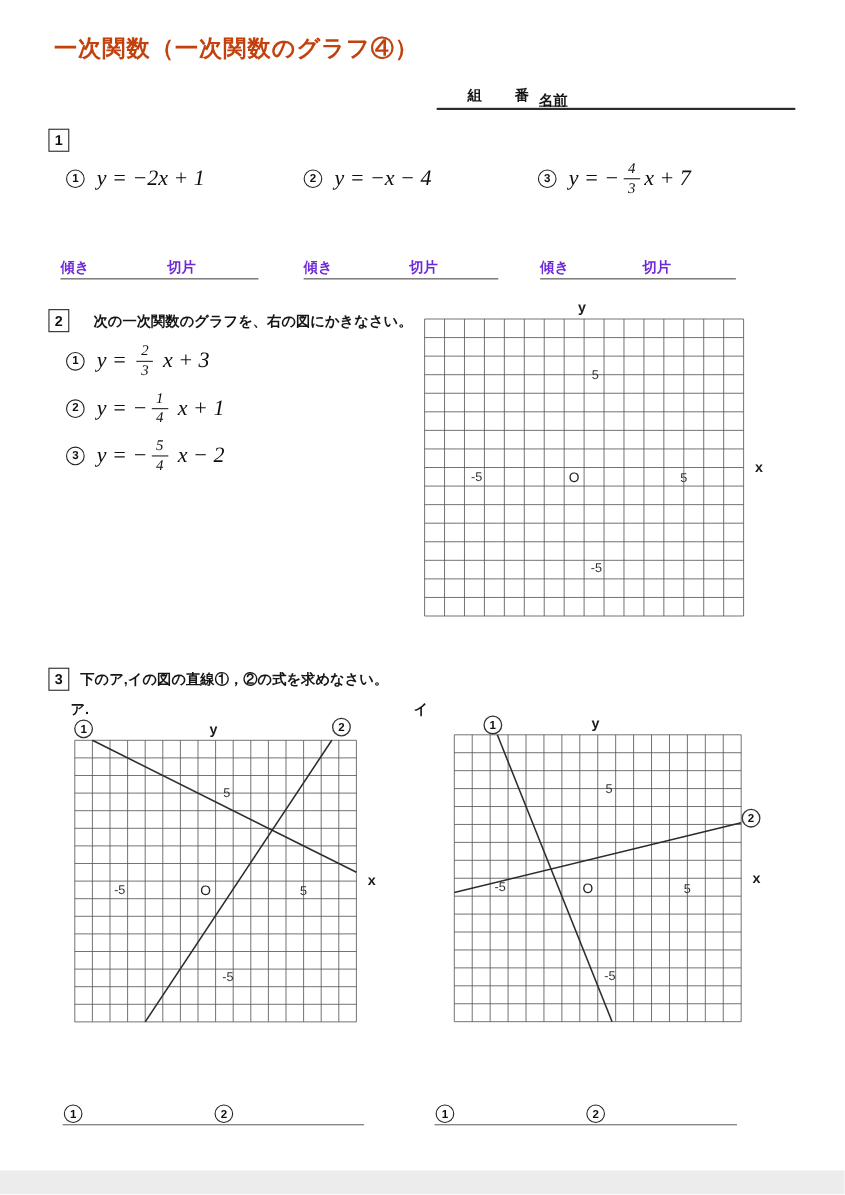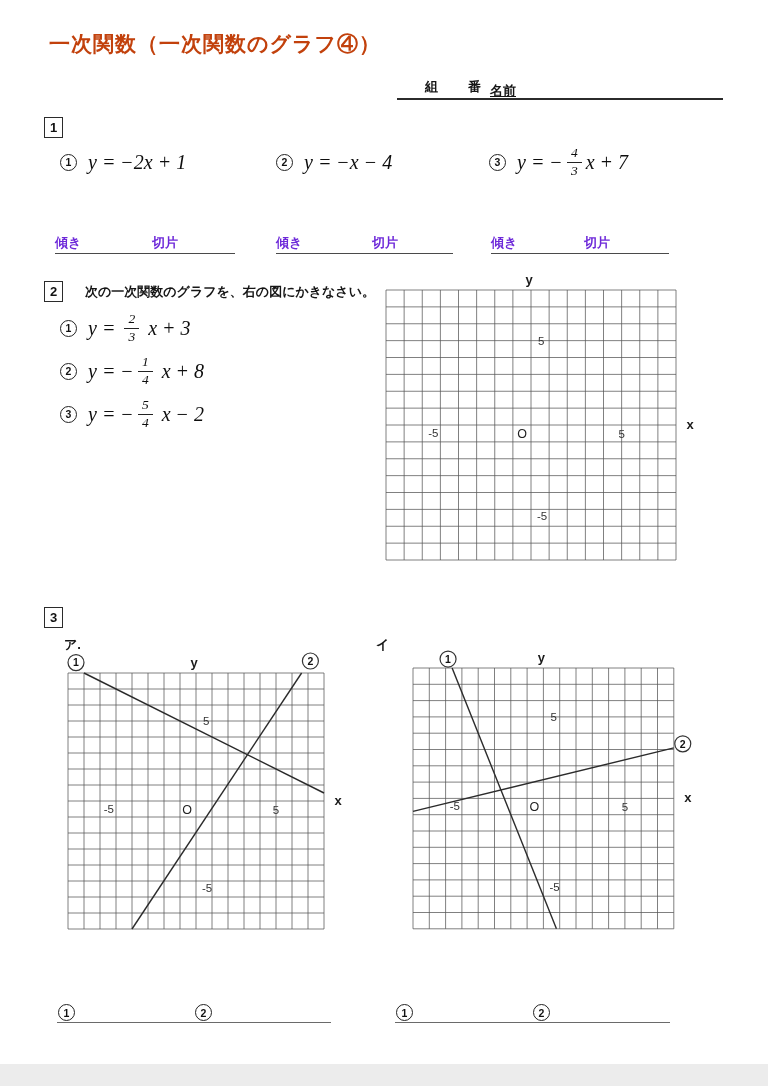--- a/index.html
+++ b/index.html
@@ -80,21 +80,21 @@
   <div class="abs eq-item" style="left:60px;top:308px;height:40px;">
     <span class="cnum">1</span>
     <span class="eq">y = </span>
     <span class="eq frac"><span class="fnum">2</span><span class="fden">3</span></span>
     <span class="eq"> x + 3</span>
   </div>
   <div class="abs eq-item" style="left:60px;top:351px;height:40px;">
     <span class="cnum">2</span>
     <span class="eq">y = −</span>
     <span class="eq frac"><span class="fnum">1</span><span class="fden">4</span></span>
-    <span class="eq"> x + 8</span>
+    <span class="eq"> x + 1</span>
   </div>
   <div class="abs eq-item" style="left:60px;top:394px;height:40px;">
     <span class="cnum">3</span>
     <span class="eq">y = −</span>
     <span class="eq frac"><span class="fnum">5</span><span class="fden">4</span></span>
     <span class="eq"> x − 2</span>
   </div>
 
   <svg class="abs" style="left:376px;top:270px;" width="330" height="300">
       <g stroke="#555" stroke-width="0.75">
@@ -139,20 +139,21 @@
         <text x="146" y="168" text-anchor="middle" class="olbl">O</text>
         <text x="162" y="74.625" text-anchor="start" class="num">5</text>
         <text x="161" y="250.375" text-anchor="start" class="num">-5</text>
         <text x="62.375" y="167" text-anchor="end" class="num">-5</text>
         <text x="245.625" y="168" text-anchor="middle" class="num">5</text>
       </g>
       <g></g>
     </svg>
 
   <span class="abs qbox" style="left:44px;top:607px;">3</span>
+  <div class="abs bold13" style="left:73px;top:609px;">下のア,イの図の直線①，②の式を求めなさい。</div>
 
   <div class="abs bold13" style="left:64px;top:636px;">ア.</div>
   <div class="abs bold13" style="left:376px;top:636px;">イ</div>
 
   <svg class="abs" style="left:58px;top:648px;" width="292" height="292">
       <g stroke="#555" stroke-width="0.75">
         <line x1="10" y1="25" x2="10" y2="281"></line>
         <line x1="26" y1="25" x2="26" y2="281"></line>
         <line x1="42" y1="25" x2="42" y2="281"></line>
         <line x1="58" y1="25" x2="58" y2="281"></line>

